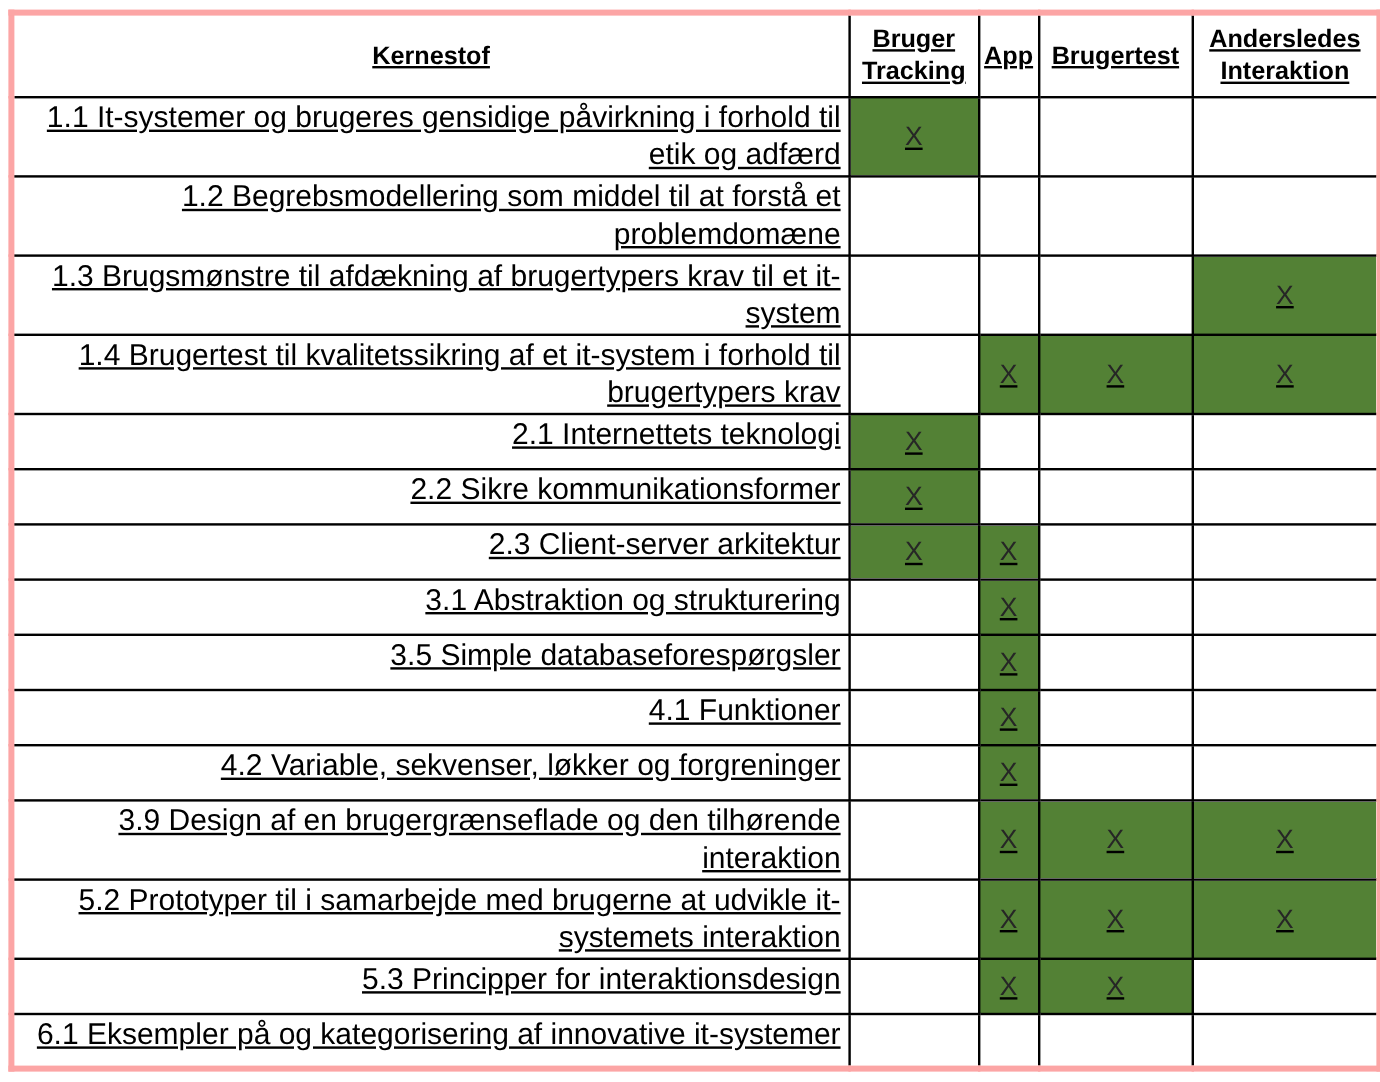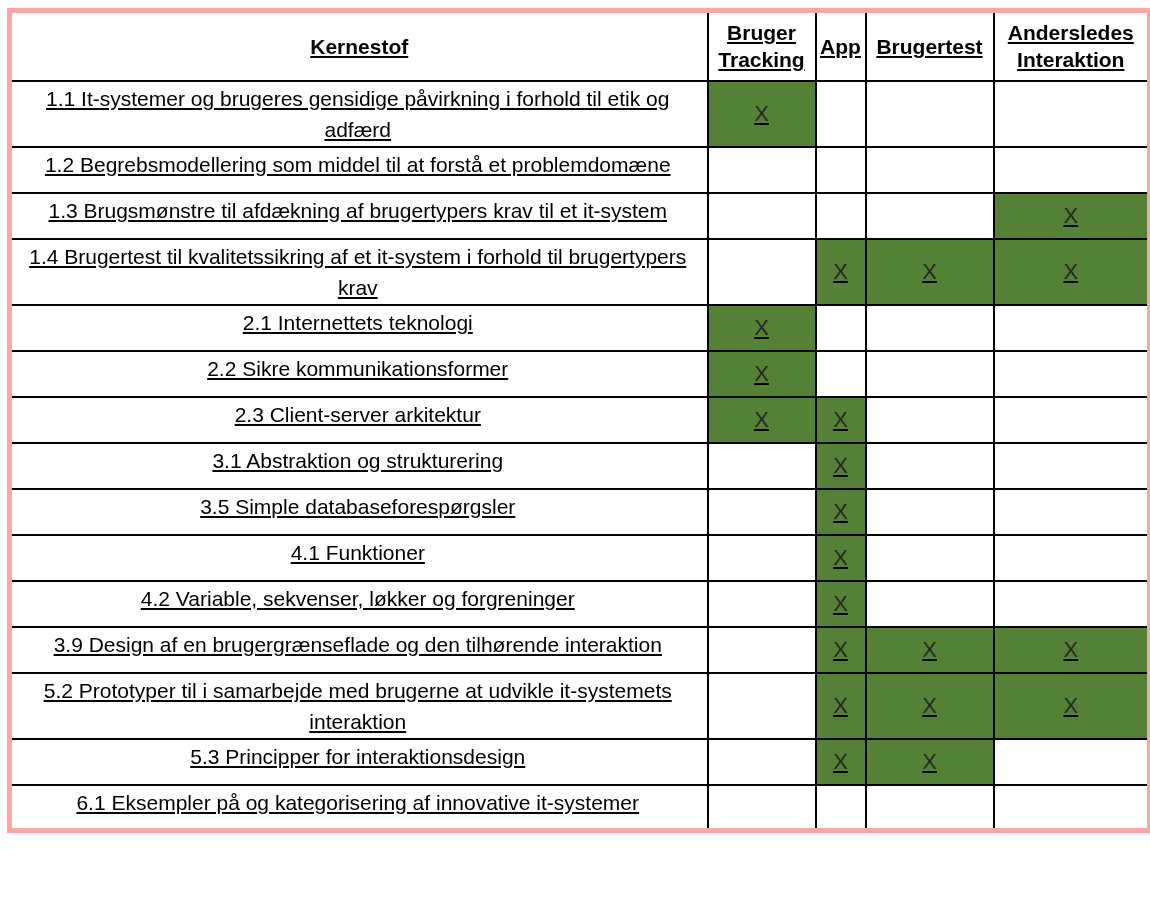--- a/index.html
+++ b/index.html
@@ -35,23 +35,23 @@
     font-weight: bold;
     text-align: center;
     vertical-align: middle;
     line-height: 27px;
     padding: 0 2px;
   }
   .matrix tbody tr {
     height: 46px;
   }
   .matrix td.label {
-    font-size: 21px;
+    font-size: 25px;
     line-height: 31px;
-    text-align: center;
+    text-align: right;
     vertical-align: top;
     padding: 1px 6px 1px 3px;
     background: #ffffff;
   }
   .matrix td.mark {
     text-align: center;
     vertical-align: middle;
     font-size: 22px;
     background: #ffffff;
   }

